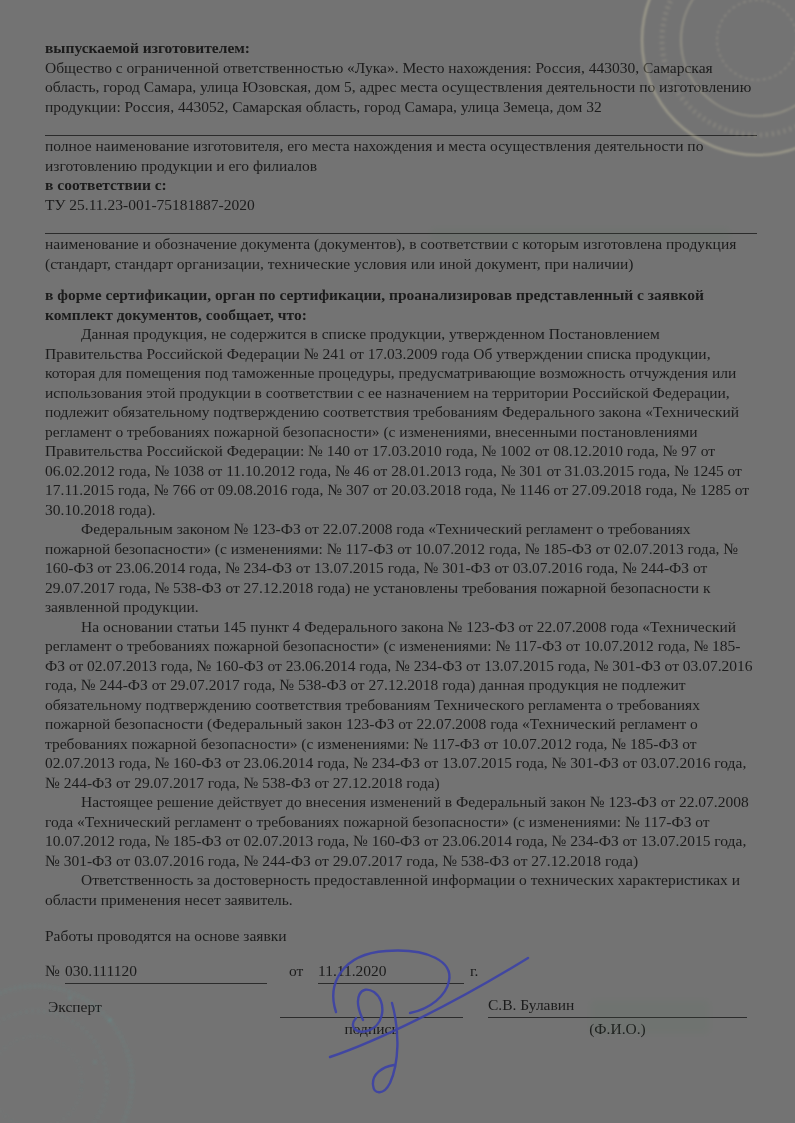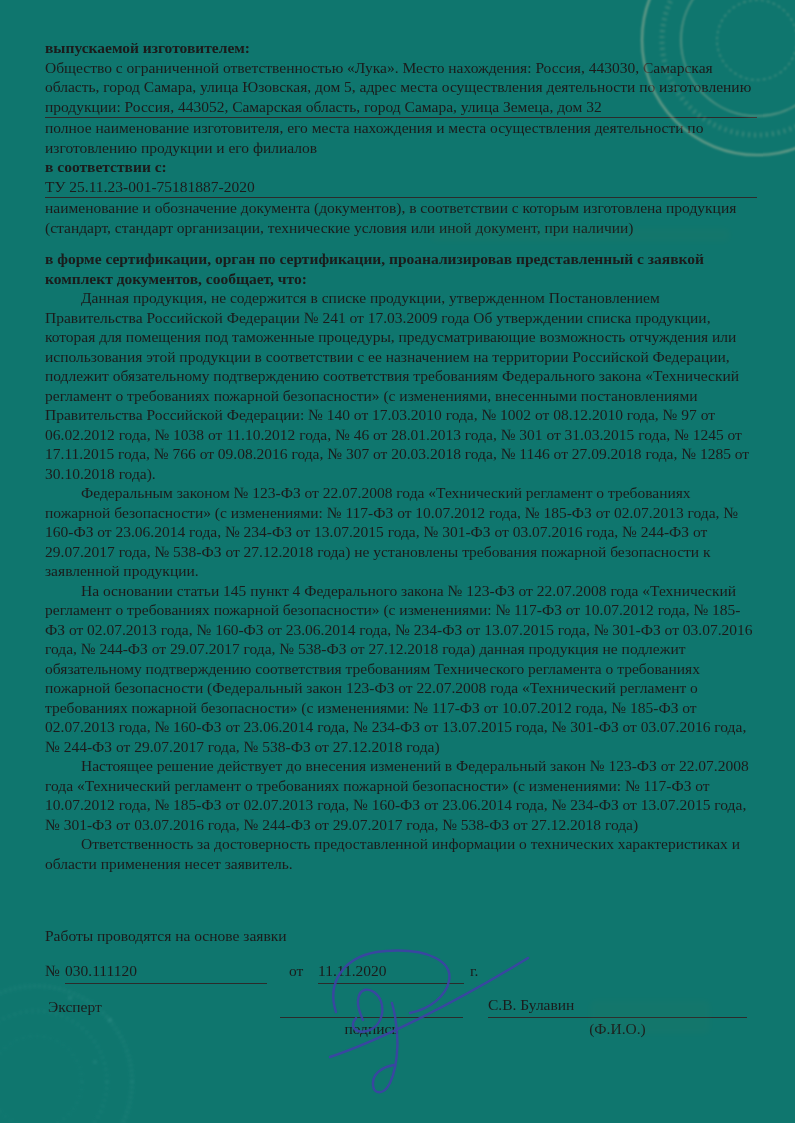--- a/index.html
+++ b/index.html
@@ -1,31 +1,31 @@
 <!DOCTYPE html>
 <html><head>
 <meta charset="utf-8">
 <style>
   html,body{margin:0;padding:0;background:#e9e9e9;}
   .page{
     position:relative;
     width:795px;height:1123px;
-    background:#0f766e;
+    background:#737373;
     overflow:hidden;
     font-family:"Liberation Serif","DejaVu Serif",serif;
     color:#1b1b1b;
   }
   .content{
     position:absolute;left:45px;top:38px;width:712px;
     max-height:884px;overflow:hidden;
     font-size:15.5px;line-height:19.5px;
   }
   .bold{font-weight:700;margin:0;}
   p{margin:0;}
-  .rule{border-bottom:1.4px solid #2b2b2b;padding-bottom:1px;}
+  .rule{border-bottom:1.4px solid #2b2b2b;padding-bottom:19px;}
   .caption{margin:0 0 0 0;}
   .statement{margin-top:12px;}
   .para{text-indent:36px;}
   .bottom-block{position:absolute;left:0;top:0;width:795px;height:1123px;font-size:15.5px;}
   .request{position:absolute;left:45px;top:927px;}
   .lbl{position:absolute;white-space:nowrap;}
   .field{
     position:absolute;border-bottom:1.4px solid #2b2b2b;
     text-align:left;height:24px;line-height:24px;white-space:nowrap;
   }

